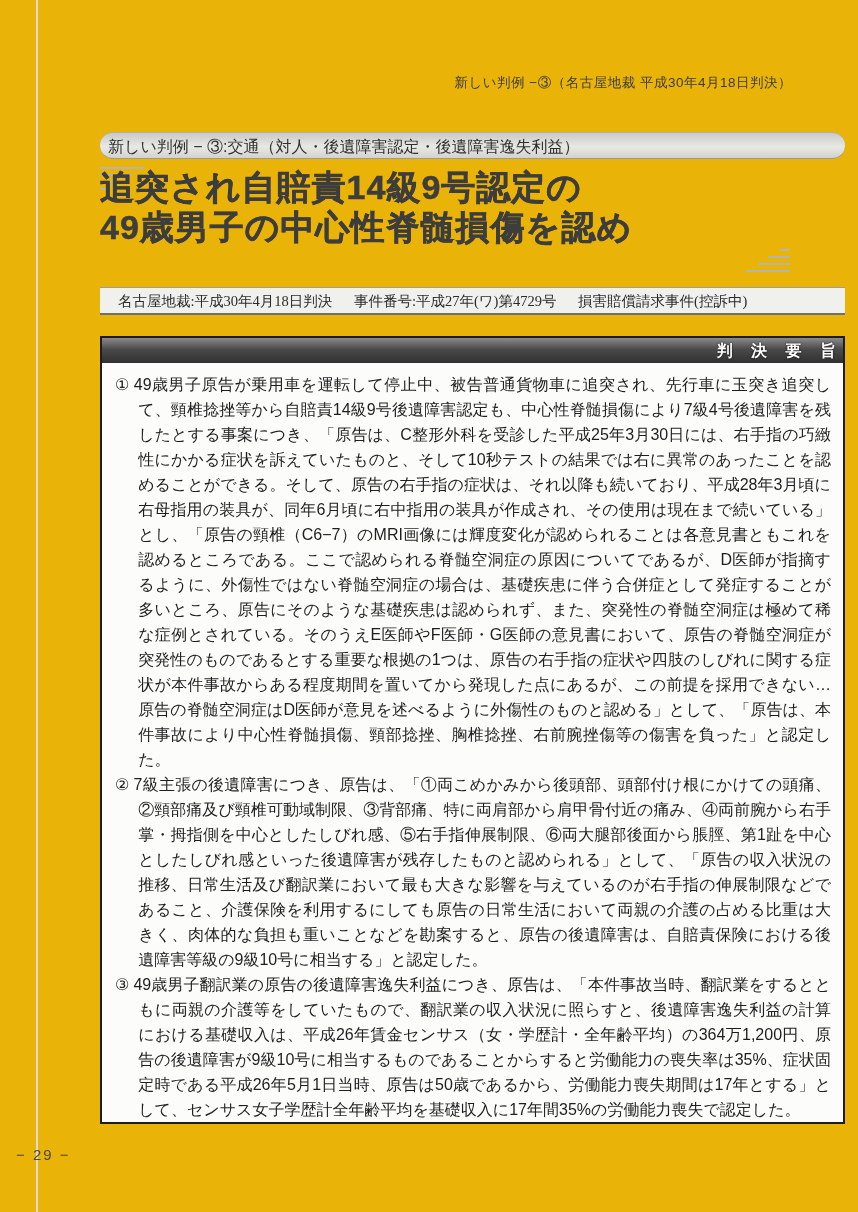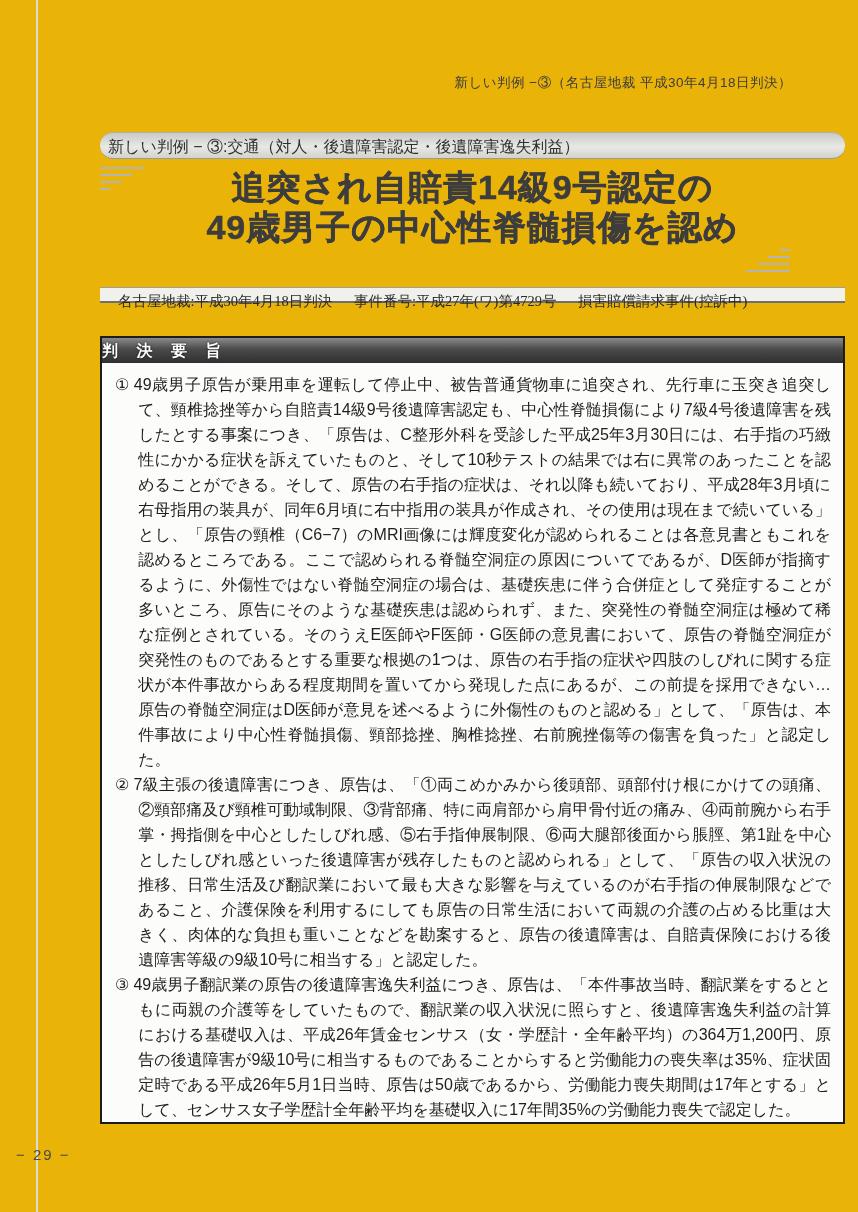--- a/index.html
+++ b/index.html
@@ -48,32 +48,32 @@
 
   .speed-lines { position: absolute; }
   .speed-lines .bar { height: 2px; background: #b4b4b0; margin-bottom: 5px; }
   .speed-lines-left  { left: 100px; top: 167px; }
   .speed-lines-left  .bar { margin-left: 0; }
   .speed-lines-right { right: 68px; top: 249px; }
   .speed-lines-right .bar { margin-left: auto; }
 
   .title-block {
     top: 167px;
-    text-align: center;
+    text-align: left;
     font-size: 34px;
     font-weight: bold;
     line-height: 40px;
     letter-spacing: 1px;
     color: #3d3d3d;
     -webkit-text-stroke: 0.5px #3d3d3d;
   }
 
   .case-banner {
     top: 287px;
-    height: 16px;
+    height: 28px;
     line-height: 26px;
     background: #f0f0ec;
     border-top: 1px solid #9d9d99;
     border-bottom: 2px solid #6f6f6b;
     box-sizing: border-box;
     font-family: "Liberation Serif", serif;
     font-size: 14.5px;
     color: #2a2a2a;
     padding-left: 18px;
     white-space: nowrap;
@@ -85,21 +85,21 @@
     height: 788px;
     border: 2px solid #1c1c1c;
     box-sizing: border-box;
     background: #fcfcfa;
   }
   .judgment-heading {
     height: 25px;
     line-height: 25px;
     background: linear-gradient(#8b8b8b, #4a4a4a 45%, #303030);
     color: #ffffff;
-    text-align: left;
+    text-align: right;
     font-size: 16px;
     font-weight: bold;
     letter-spacing: 7px;
     text-shadow: 0 0 2px #000;
   }
   .judgment-body {
     padding: 9px 12px 0 13px;
     font-size: 16px;
     line-height: 25px;
     text-align: justify;

